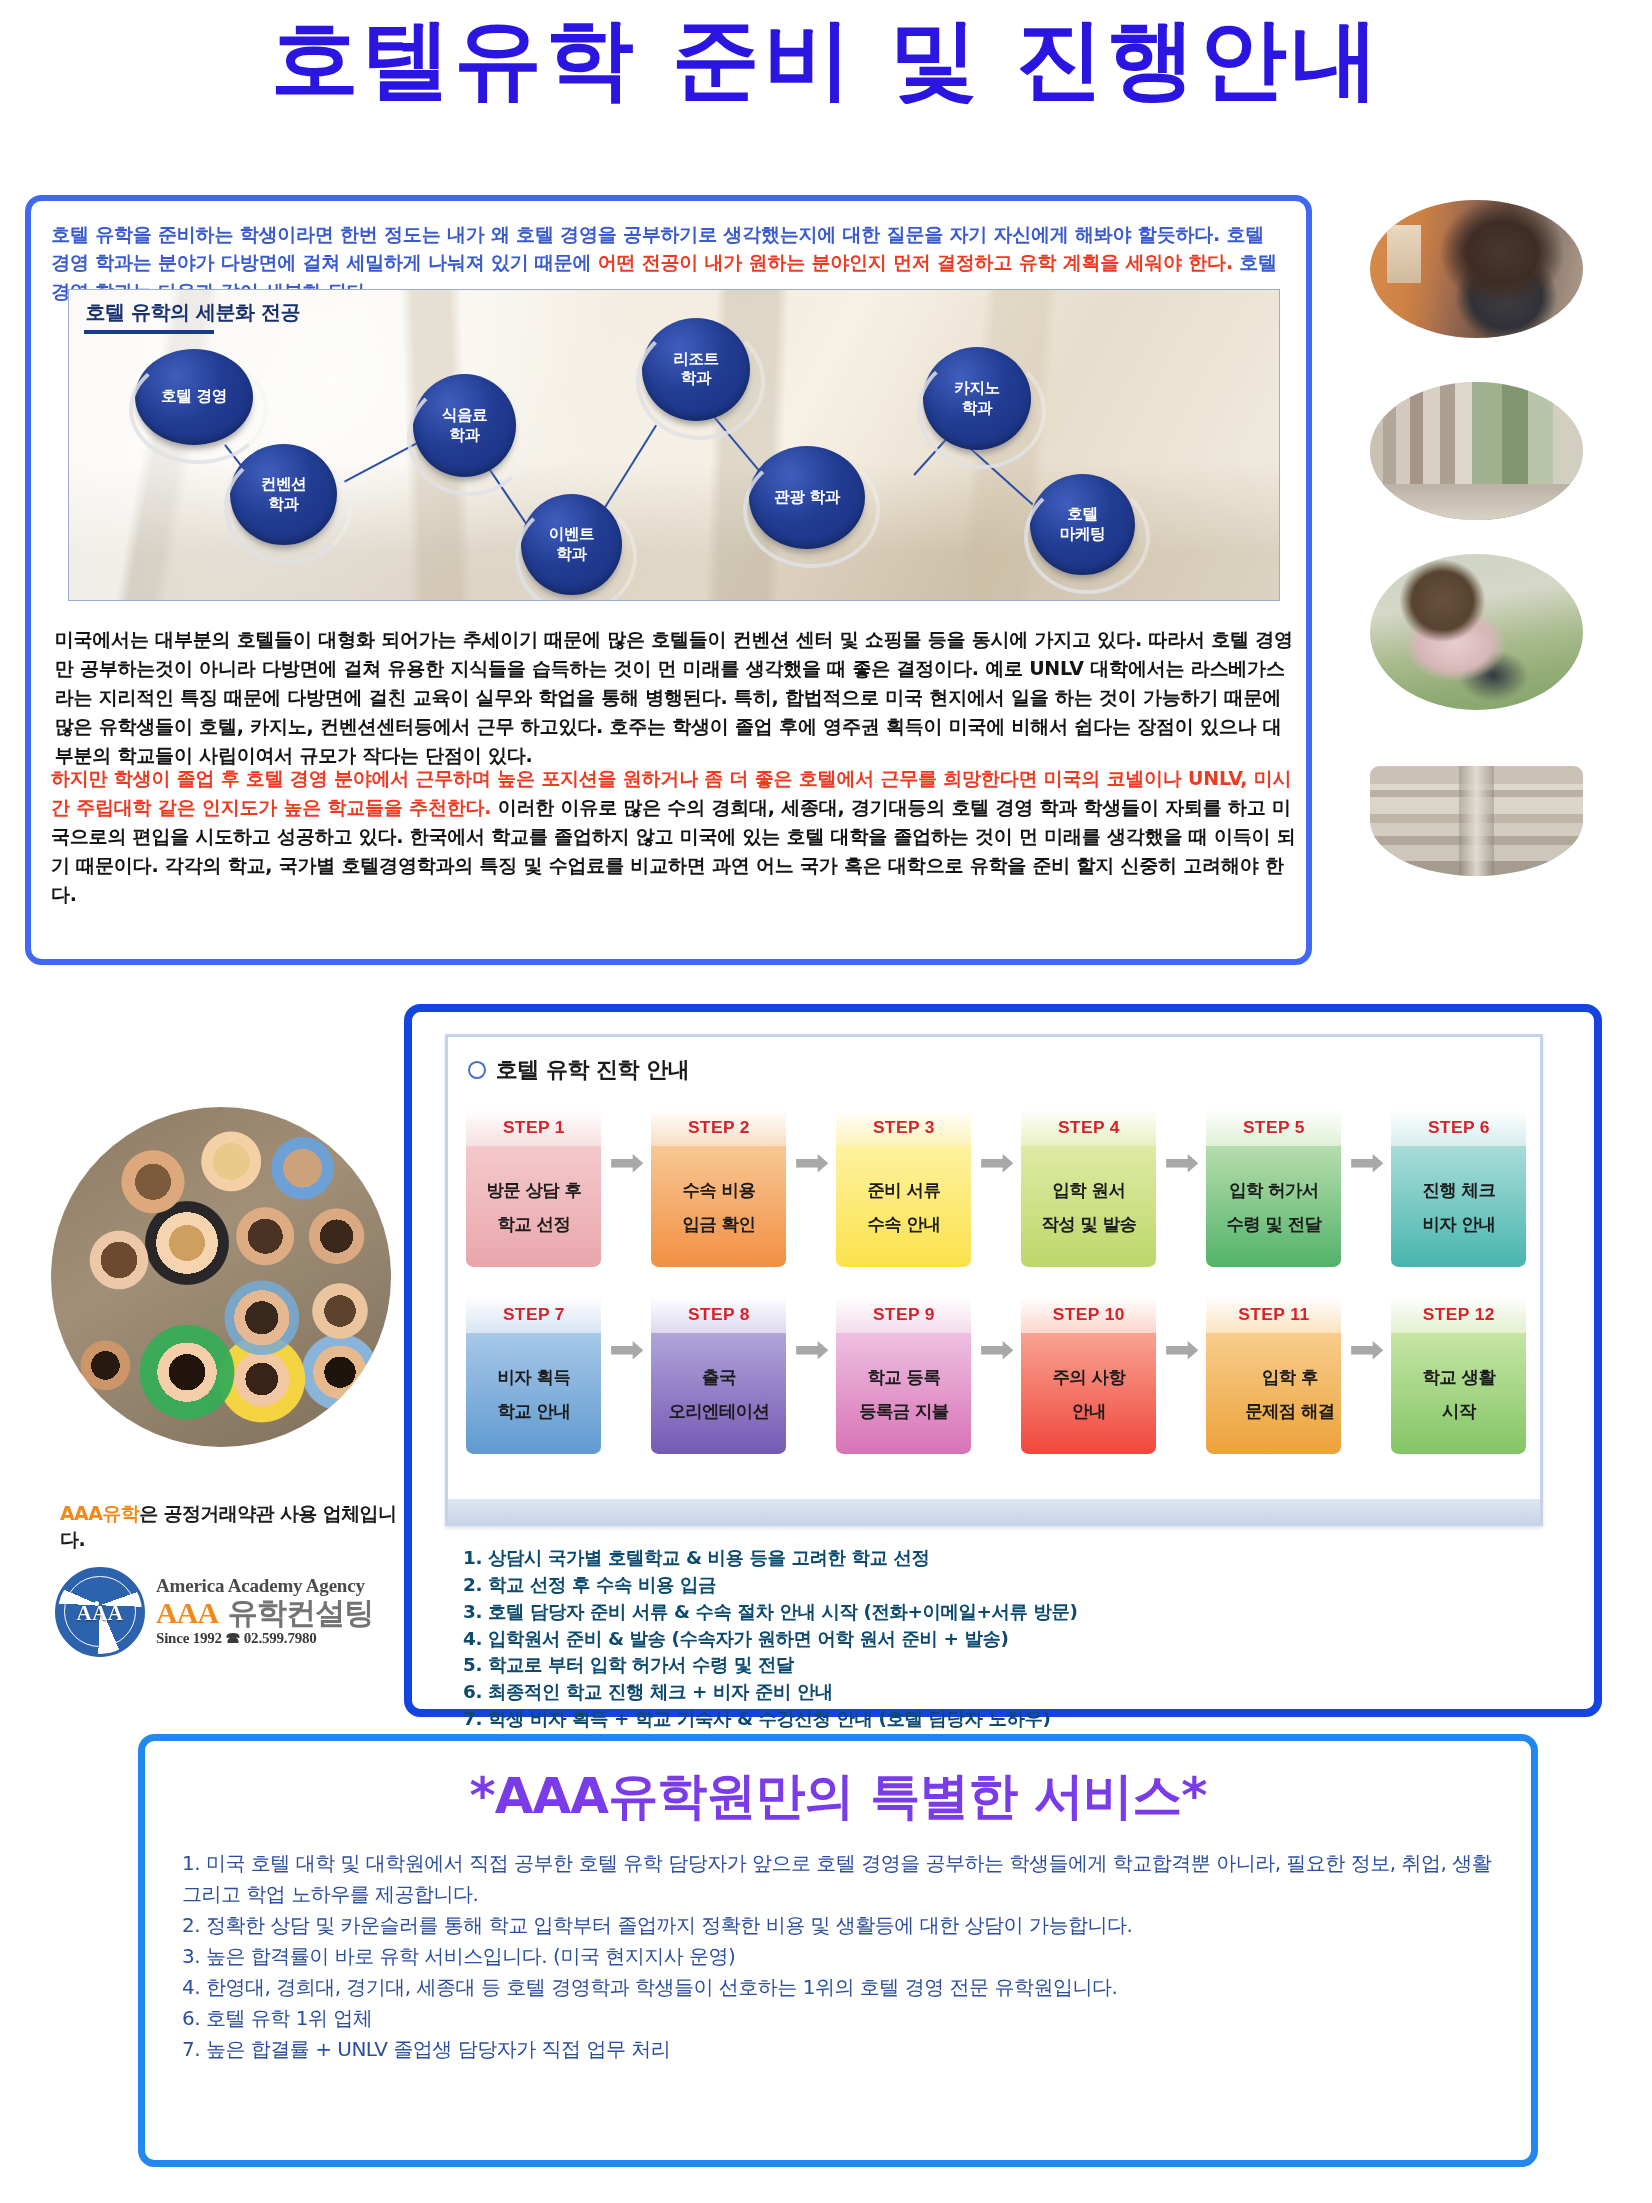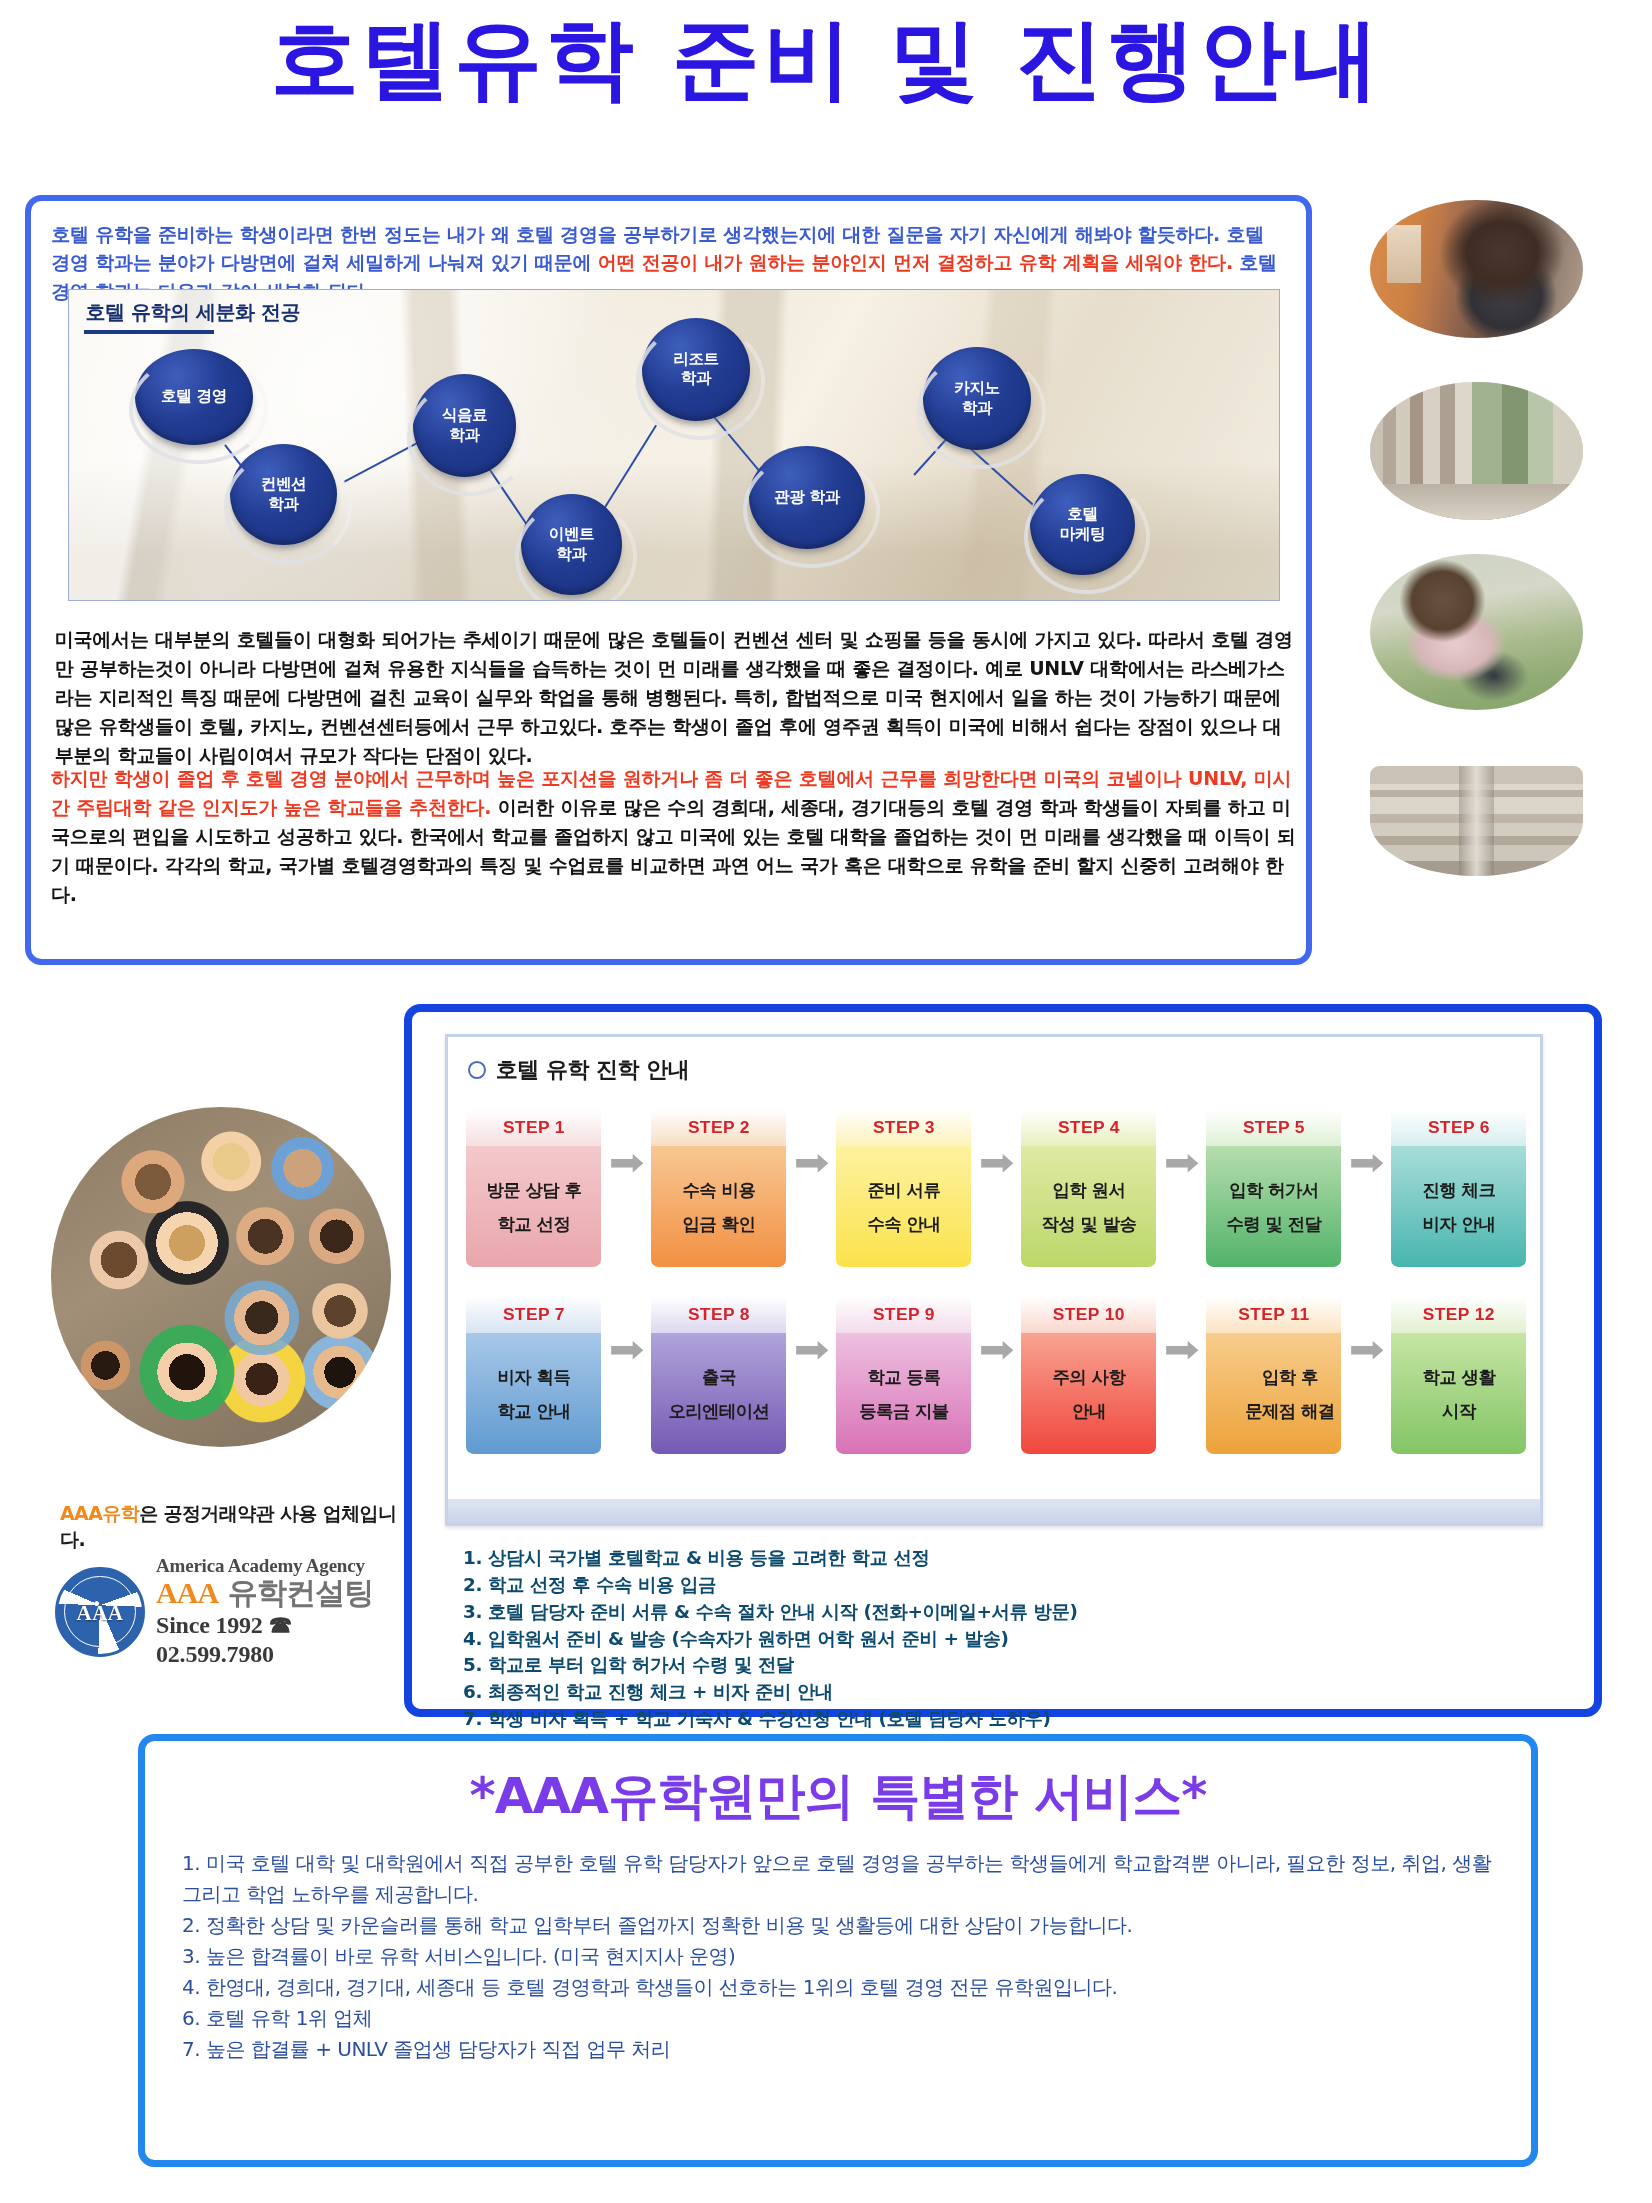--- a/index.html
+++ b/index.html
@@ -223,21 +223,21 @@
     position:absolute;left:0;right:0;top:50%;transform:translateY(-44%);
     text-align:center;color:#ffffff;font-size:21px;font-weight:bold;
     font-family:"Liberation Serif",serif;letter-spacing:0.5px;
     text-shadow:0 0.9px 1.8px rgba(0,0,0,.5);
   }
   .logo-text{display:flex;flex-direction:column;gap:0.9px;}
   .logo-l1{font-family:"Liberation Serif",serif;font-size:19px;font-weight:bold;color:#4a4a4a;letter-spacing:-0.2px;}
   .logo-l2{font-size:30px;font-weight:bold;line-height:1;letter-spacing:-0.9px;}
   .logo-l2 .aaa-orange{color:#f08a1c;font-family:"Liberation Serif",serif;}
   .logo-l2 .kr{color:#737373;}
-  .logo-l3{font-family:"Liberation Serif",serif;font-size:24px;font-weight:bold;color:#3a3a3a;letter-spacing:-0.2px;}
+  .logo-l3{font-family:"Liberation Serif",serif;font-size:15px;font-weight:bold;color:#3a3a3a;letter-spacing:-0.2px;}
 
   
   .panel3{
     position:absolute;left:138px;top:1734px;width:1400px;height:433px;
     border:7.3px solid #2288ee;border-radius:16.5px;background:#ffffff;
     box-sizing:border-box;
   }
   .svc-title{
     position:absolute;left:0;top:22px;width:100%;text-align:center;
     font-size:50px;font-weight:bold;color:#7a3ce8;letter-spacing:-0.9px;white-space:nowrap;

